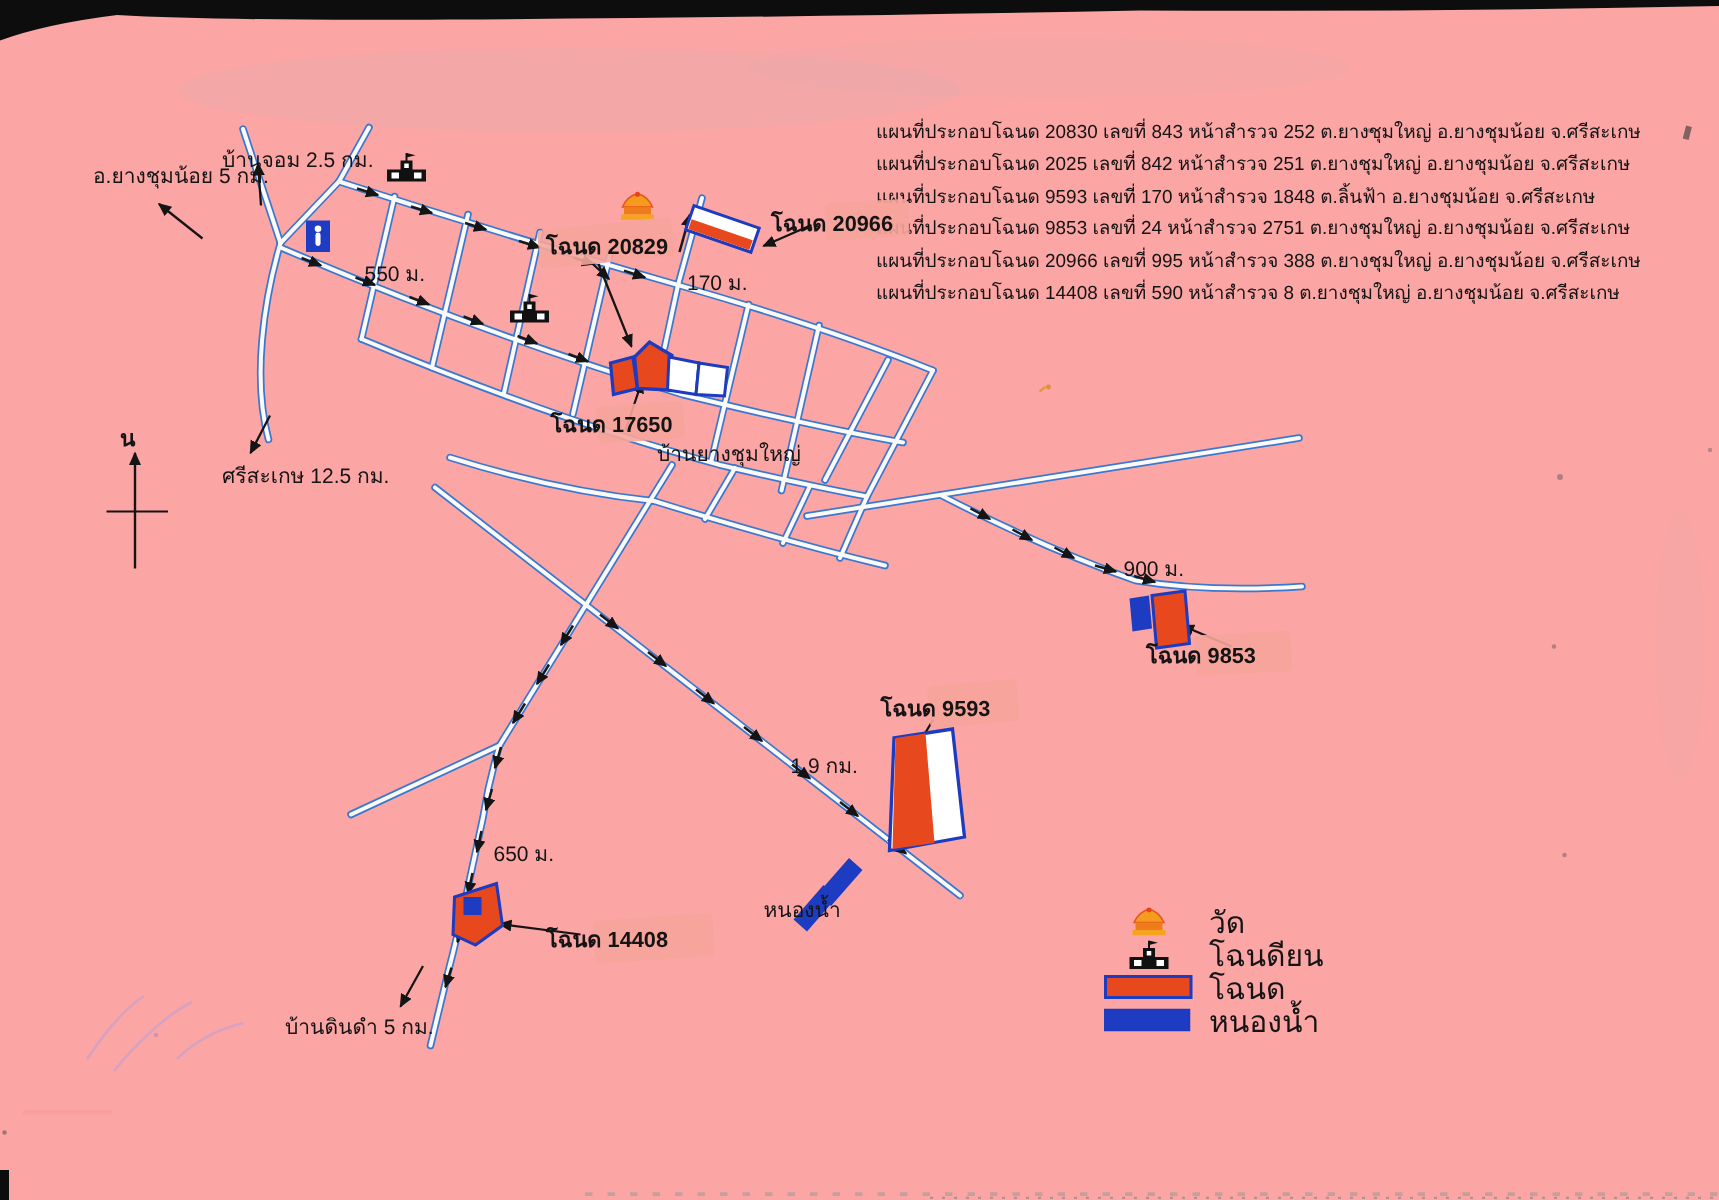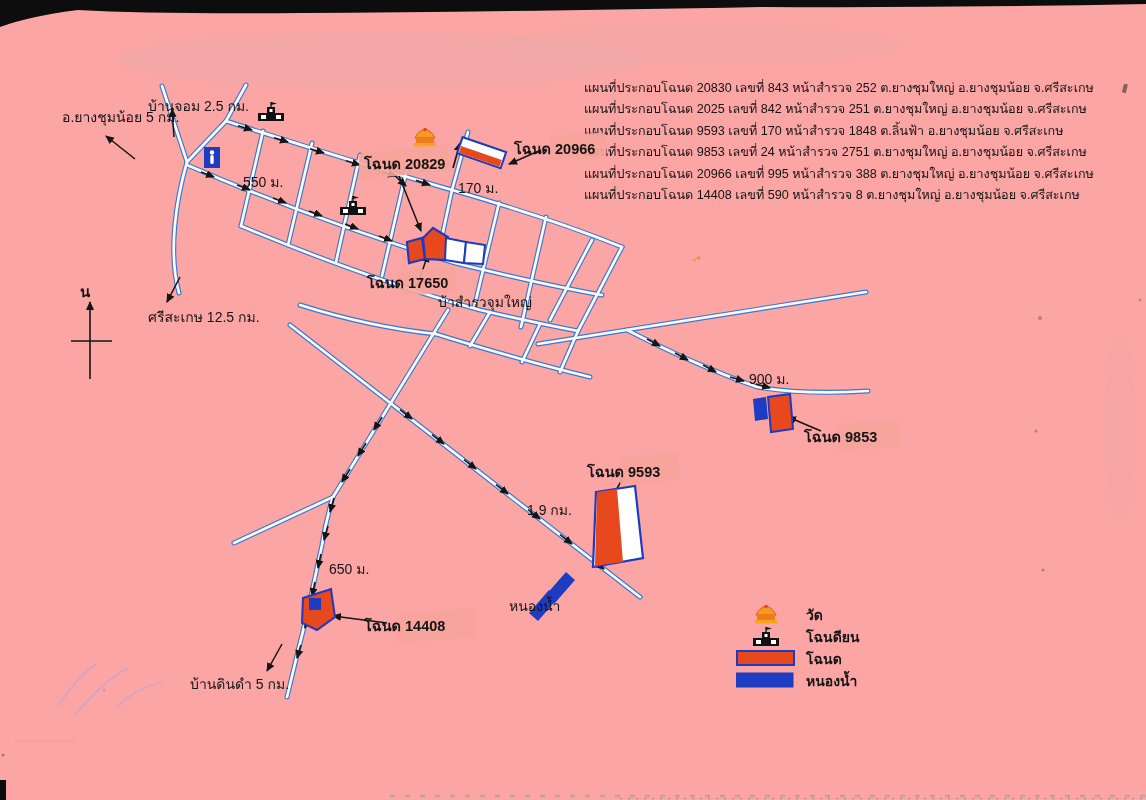--- a/index.html
+++ b/index.html
@@ -9,21 +9,21 @@
   .lbl{position:absolute;white-space:nowrap;font-size:14px;font-weight:400;z-index:2}
   .annot{position:absolute;left:584px;top:78px;z-index:2;font-size:12.6px;font-weight:500}
   .annot-line{white-space:nowrap;line-height:21.4px}
   .tag{position:absolute;white-space:nowrap;font-size:14.5px;font-weight:600;z-index:2}
   .tag .txt{position:relative;z-index:1}
   .band{position:absolute;background:#f6a59b;border-radius:3px;opacity:.9;z-index:0}
   .north{font-size:15px;font-weight:700}
   .legend{position:absolute;left:736px;top:604px;z-index:2}
   .legend-row{display:flex;align-items:center;gap:10px;height:21px;margin-bottom:1px}
   .legend-icon{width:60px;display:flex;justify-content:flex-start}
-  .legend-label{font-size:14px;font-weight:700;white-space:nowrap}
+  .legend-label{font-size:20px;font-weight:400;white-space:nowrap}
   .edge-mark{position:absolute;background:#f08f86;z-index:2;border-radius:2px}
   .smear{position:absolute;background:#f0908a;opacity:.25;z-index:2;border-radius:2px}
 </style>
 </head>
 <body>
 
 <div class="page">
 
   <svg class="map-svg" width="1146" height="800" viewBox="0 0 1146 800" xmlns="http://www.w3.org/2000/svg">
     <defs>
@@ -237,21 +237,21 @@
     <div class="annot-line">แผนที่ประกอบโฉนด 9853 เลขที่ 24 หน้าสำรวจ 2751 ต.ยางชุมใหญ่ อ.ยางชุมน้อย จ.ศรีสะเกษ</div>
     <div class="annot-line">แผนที่ประกอบโฉนด 20966 เลขที่ 995 หน้าสำรวจ 388 ต.ยางชุมใหญ่ อ.ยางชุมน้อย จ.ศรีสะเกษ</div>
     <div class="annot-line">แผนที่ประกอบโฉนด 14408 เลขที่ 590 หน้าสำรวจ 8 ต.ยางชุมใหญ่ อ.ยางชุมน้อย จ.ศรีสะเกษ</div>
   </div>
   <div class="edge-mark" style="left:576px;top:144px;width:8px;height:14px;transform:rotate(8deg)"></div>
   <div class="smear" style="left:15px;top:740px;width:60px;height:3px"></div>
 
   <div class="lbl" style="left:148px;top:95px">บ้านจอม 2.5 กม.</div>
   <div class="lbl" style="left:62px;top:106px">อ.ยางชุมน้อย 5 กม.</div>
   <div class="lbl" style="left:148px;top:306px">ศรีสะเกษ 12.5 กม.</div>
-  <div class="lbl" style="left:438px;top:291px">บ้าสำรวจุมใหญ่</div>
+  <div class="lbl" style="left:438px;top:291px">บ้านยางชุมใหญ่</div>
   <div class="lbl" style="left:190px;top:673px">บ้านดินดำ 5 กม.</div>
   <div class="lbl" style="left:509px;top:595px">หนองน้ำ</div>
   <div class="lbl north" style="left:80px;top:280px">น</div>
 
   <div class="lbl" style="left:243px;top:171px">550 ม.</div>
   <div class="lbl" style="left:458px;top:177px">170 ม.</div>
   <div class="lbl" style="left:749px;top:368px">900 ม.</div>
   <div class="lbl" style="left:527px;top:499px">1.9 กม.</div>
   <div class="lbl" style="left:329px;top:558px">650 ม.</div>
 
@@ -260,21 +260,21 @@
     <span class="txt"><span>โฉนด</span>&nbsp;<span>20829</span></span>
   </div>
   <div class="tag" style="left:514px;top:137px">
     <span class="band" style="left:36px;top:-3px;width:56px;height:25px;transform:rotate(-3deg)"></span>
     <span class="txt"><span>โฉนด</span>&nbsp;<span>20966</span></span>
   </div>
   <div class="tag" style="left:367px;top:271px">
     <span class="band" style="left:31px;top:-2px;width:58px;height:25px;transform:rotate(-4deg)"></span>
     <span class="txt"><span>โฉนด</span>&nbsp;<span>17650</span></span>
   </div>
-  <div class="tag" style="left:804px;top:425px">
+  <div class="tag" style="left:764px;top:425px">
     <span class="band" style="left:33px;top:-3px;width:64px;height:27px;transform:rotate(-3deg)"></span>
     <span class="txt"><span>โฉนด</span>&nbsp;<span>9853</span></span>
   </div>
   <div class="tag" style="left:587px;top:460px">
     <span class="band" style="left:32px;top:-5px;width:60px;height:28px;transform:rotate(-5deg)"></span>
     <span class="txt"><span>โฉนด</span>&nbsp;<span>9593</span></span>
   </div>
   <div class="tag" style="left:364px;top:614px">
     <span class="band" style="left:32px;top:-3px;width:80px;height:29px;transform:rotate(-4deg)"></span>
     <span class="txt"><span>โฉนด</span>&nbsp;<span>14408</span></span>

